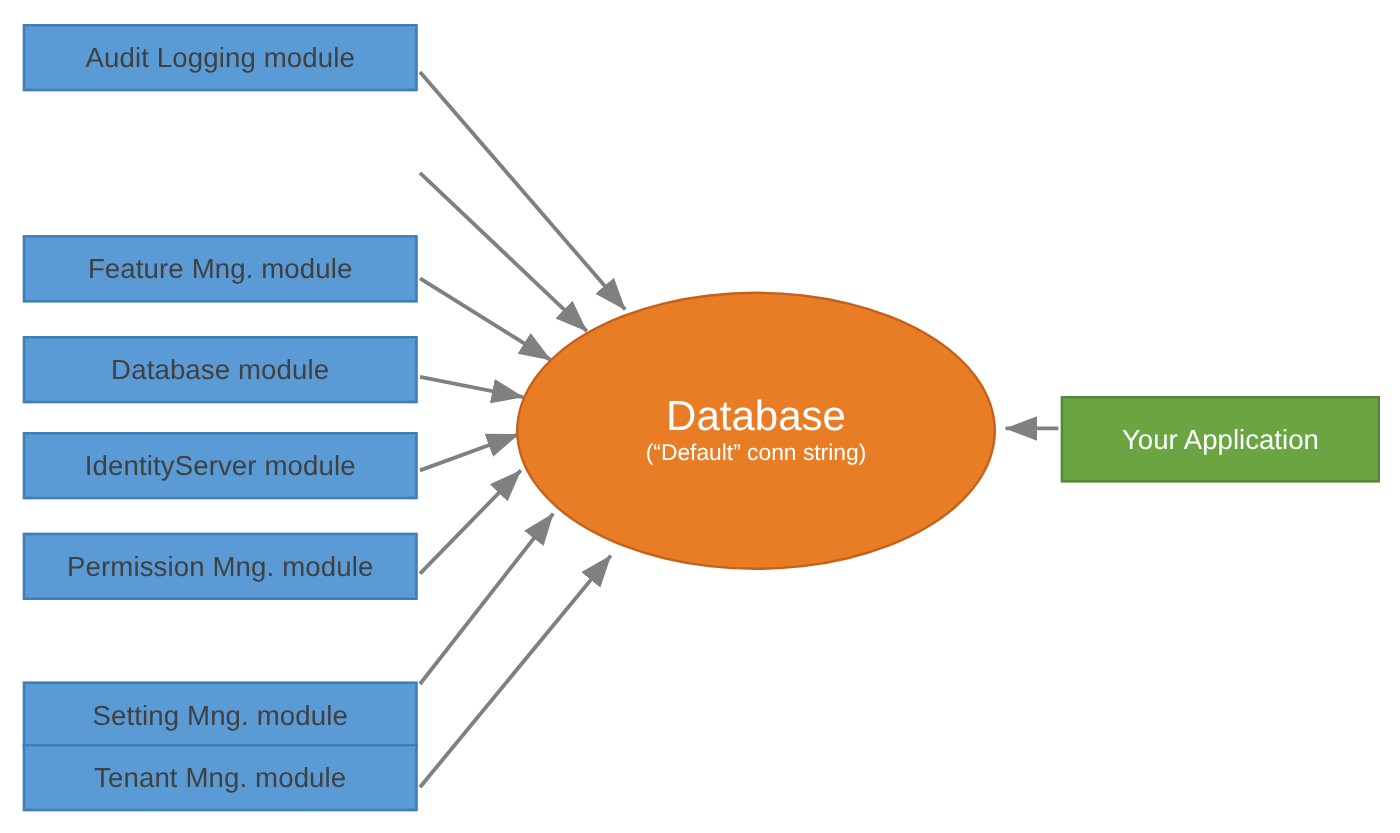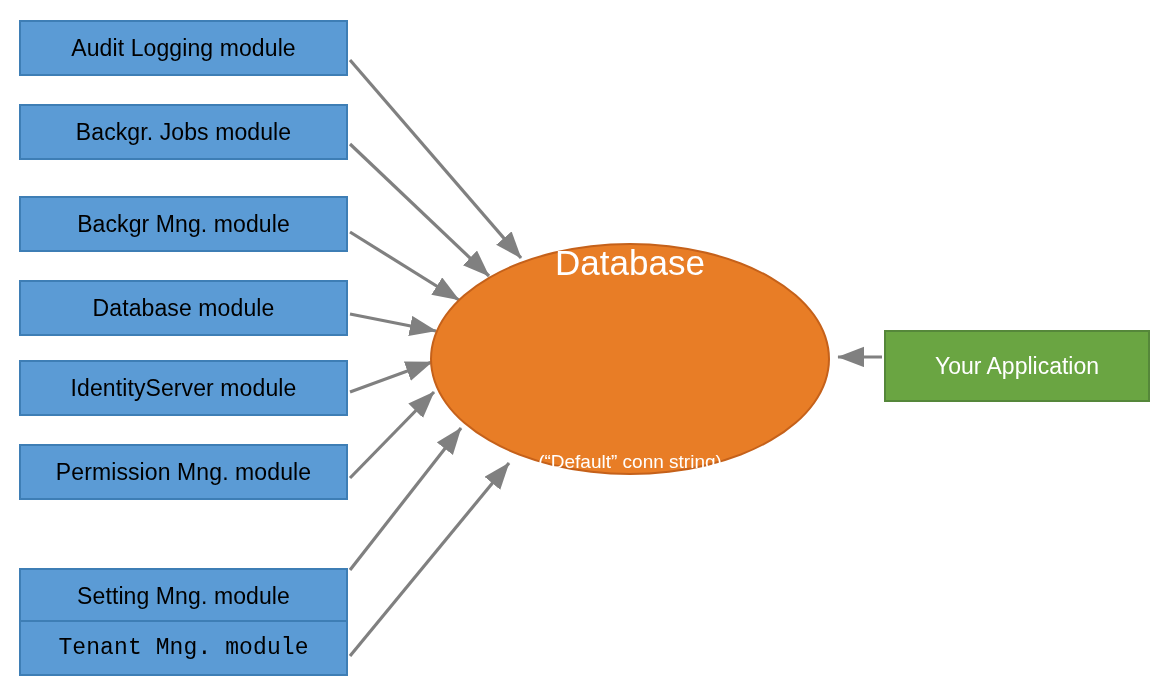--- a/index.html
+++ b/index.html
@@ -21,40 +21,40 @@
     position: absolute;
     left: 19px;
     width: 329px;
     height: 56px;
     background: #5B9BD5;
     border: 2px solid #3E7EB5;
     box-sizing: border-box;
     display: flex;
     align-items: center;
     justify-content: center;
-    color: #000000;
+    color: #404040;
     font-size: 23px;
     font-weight: 400;
     letter-spacing: 0.1px;
     white-space: nowrap;
   }
   .db-ellipse {
     position: absolute;
     left: 430px;
     top: 243px;
     width: 400px;
     height: 232px;
     background: #E87D26;
     border: 2px solid #C5611A;
     border-radius: 50%;
     box-sizing: border-box;
     display: flex;
     flex-direction: column;
     align-items: center;
-    justify-content: space-between;
+    justify-content: center;
     color: #ffffff;
   }
   .db-title {
     font-size: 35px;
     line-height: 1.05;
     font-weight: 400;
     margin-bottom: 2px;
   }
   .db-subtitle {
     font-size: 19px;
@@ -107,39 +107,36 @@
       <line x1="350" y1="478" x2="434" y2="392"></line>
       <line x1="350" y1="570" x2="461" y2="428"></line>
       <line x1="350" y1="656" x2="509" y2="463"></line>
       <line x1="882" y1="357" x2="838" y2="357"></line>
     </g>
   </svg>
 
   <div class="module-box" style="top:20px;">
     <span>Audit Logging module</span>
   </div>
-  <div class="module-box" style="top:104px;">
-    <span>Backgr. Jobs module</span>
-  </div>
   <div class="module-box" style="top:196px;">
-    <span>Backgr Mng. module</span>
+    <span>Feature Mng. module</span>
   </div>
   <div class="module-box" style="top:280px;">
     <span>Database module</span>
   </div>
   <div class="module-box" style="top:360px;">
     <span>IdentityServer module</span>
   </div>
   <div class="module-box" style="top:444px;text-align:center;">
     <span>Permission Mng. module</span>
   </div>
   <div class="module-box" style="top:536px;margin-top:32px;">
     <span>Setting Mng. module</span>
   </div>
-  <div class="module-box" style="top:620px;font-family:Liberation Mono, monospace;">
+  <div class="module-box" style="top:620px;">
     <span>Tenant Mng. module</span>
   </div>
 
   <div class="db-ellipse">
     <div class="db-title">Database</div>
     <div class="db-subtitle">(“Default” conn string)</div>
   </div>
 
   <div class="app-box">
     <span>Your Application</span>

